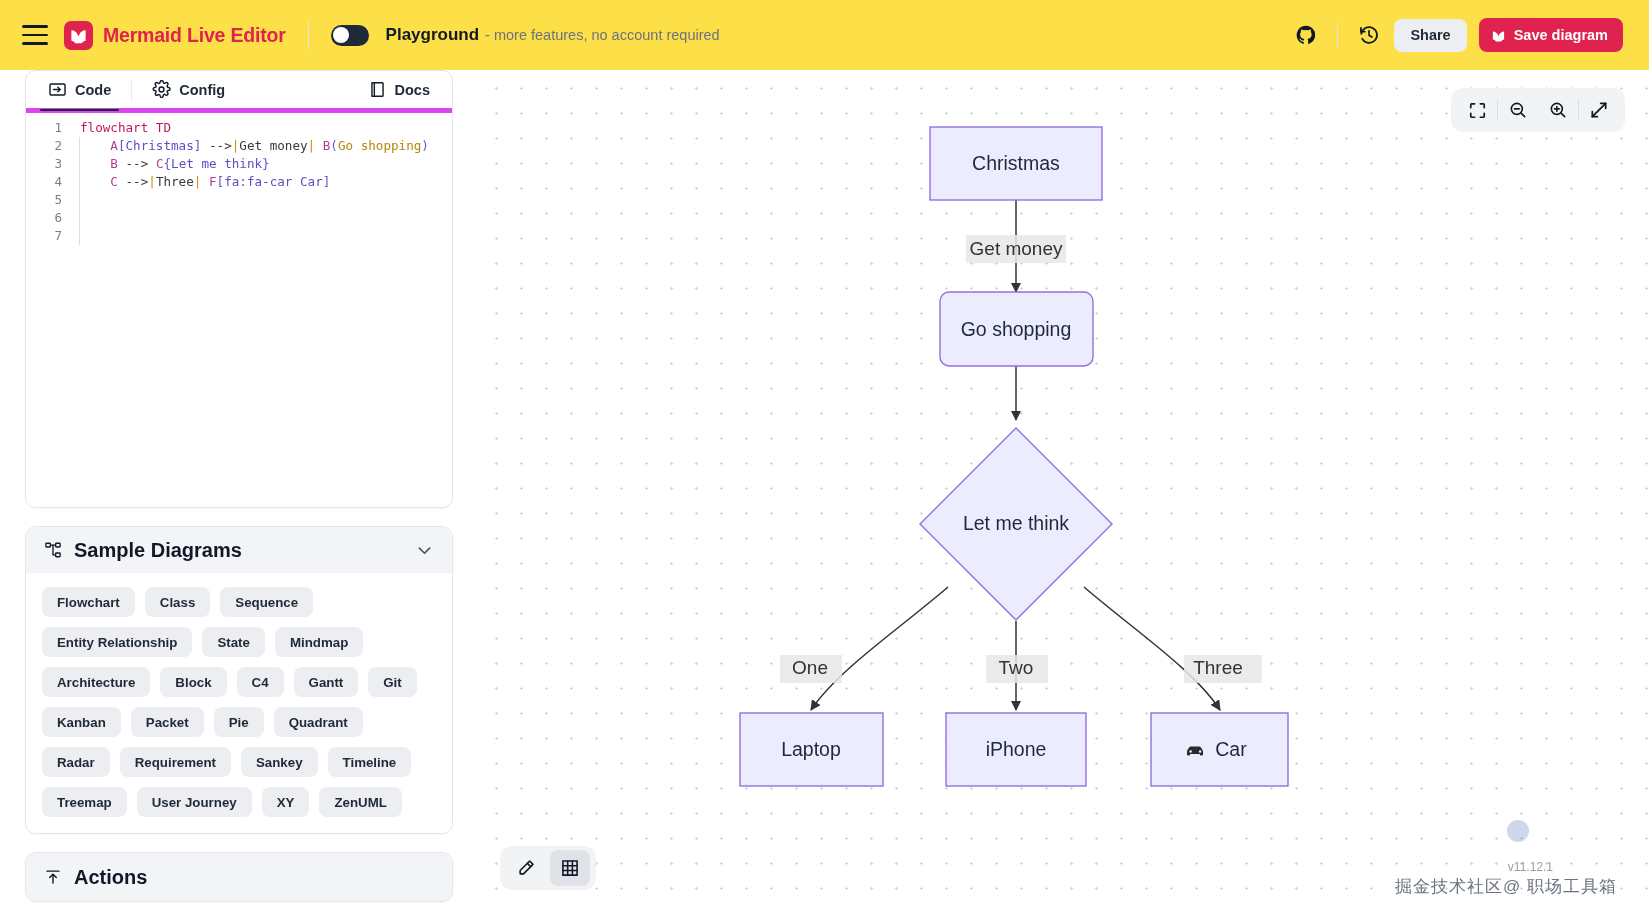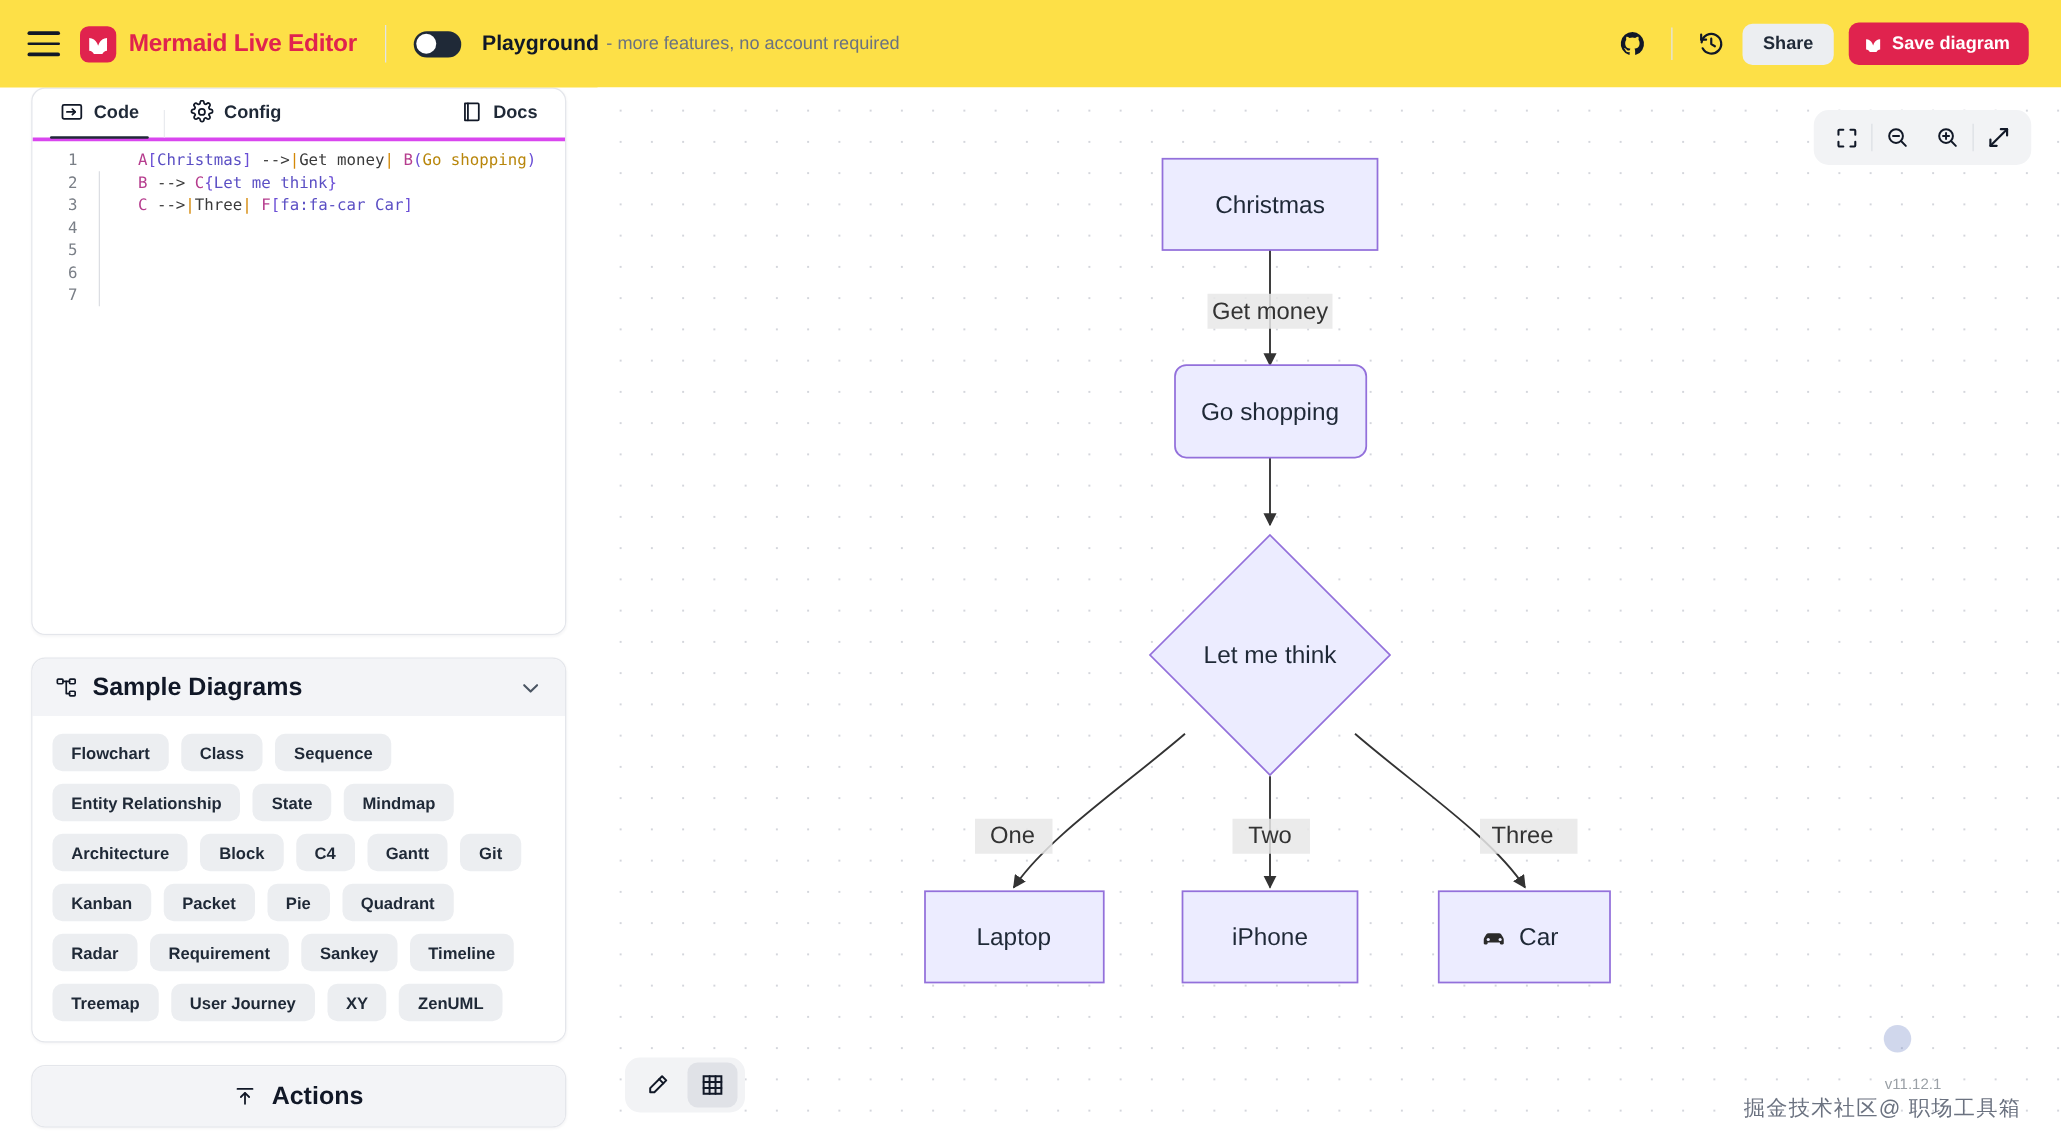--- a/index.html
+++ b/index.html
@@ -103,23 +103,23 @@
   .editor-card {
     background: #ffffff;
     border: 1px solid #e4e6eb;
     border-radius: 11px;
     height: 438px;
     display: flex; flex-direction: column;
     overflow: hidden;
     box-shadow: 0 1px 2px rgba(16,24,40,.04);
   }
   .tabs {
-    display: flex; align-items: flex-end;
+    display: flex; align-items: center;
     height: 42px; padding: 0 14px;
-    border-bottom: 3px solid #d946ef;
+    border-bottom: 5px solid #d946ef;
     position: relative;
   }
   .tab {
     display: flex; align-items: center; gap: 8px;
     font-size: 14.5px; font-weight: 600; color: #1f2937;
     height: 41px; padding: 0 8px; cursor: pointer;
     position: relative;
   }
   .tab.active::after {
     content: ""; position: absolute; left: 0; right: 0; bottom: -1px;
@@ -182,21 +182,21 @@
   }
   .chip {
     height: 30px; padding: 0 15px; border-radius: 8px;
     background: #eceef1; border: none;
     font-size: 13.3px; font-weight: 600; color: #1f2937;
     font-family: "Liberation Sans", sans-serif;
     cursor: pointer; display:flex; align-items:center; justify-content:center;
     white-space: nowrap;
   }
 
-  .actions-panel .panel-head { height: 48px; justify-content: center; }
+  .actions-panel .panel-head { height: 48px; }
 
   
   .canvas {
     flex: 1; position: relative; overflow: hidden;
     background-color: #ffffff;
     background-image: radial-gradient(circle, #d4d6dc 1px, transparent 1.1px);
     background-size: 25px 25px;
     background-position: 6px 6px;
   }
   .view-toolbar {
@@ -351,20 +351,21 @@
           <div>1</div>
           <div>2</div>
           <div>3</div>
           <div>4</div>
           <div>5</div>
           <div>6</div>
           <div>7</div>
         </div>
         <div class="code-lines">
           <div class="indent-guide"></div>
+          <div class="ln"><span class="c-key">flowchart</span><span class="c-arrow"> </span><span class="c-key">TD</span></div>
           <div class="ln">    <span class="c-id">A</span><span class="c-brk">[</span><span class="c-txt">Christmas</span><span class="c-brk">]</span> <span class="c-arrow">--&gt;</span><span class="c-pipe">|</span><span class="c-lbl">Get money</span><span class="c-pipe">|</span> <span class="c-id">B</span><span class="c-paren">(</span><span class="c-str">Go shopping</span><span class="c-paren">)</span></div>
           <div class="ln">    <span class="c-id">B</span> <span class="c-arrow">--&gt;</span> <span class="c-id">C</span><span class="c-brk">{</span><span class="c-txt">Let me think</span><span class="c-brk">}</span></div>
           <div class="ln">    <span class="c-id">C</span> <span class="c-arrow">--&gt;</span><span class="c-pipe">|</span><span class="c-lbl">Three</span><span class="c-pipe">|</span> <span class="c-id">F</span><span class="c-brk">[</span><span class="c-txt">fa:fa-car Car</span><span class="c-brk">]</span></div>
           <div class="ln"> </div>
         </div>
       </div>
     </div>
 
     <div class="panel">
       <div class="panel-head">

